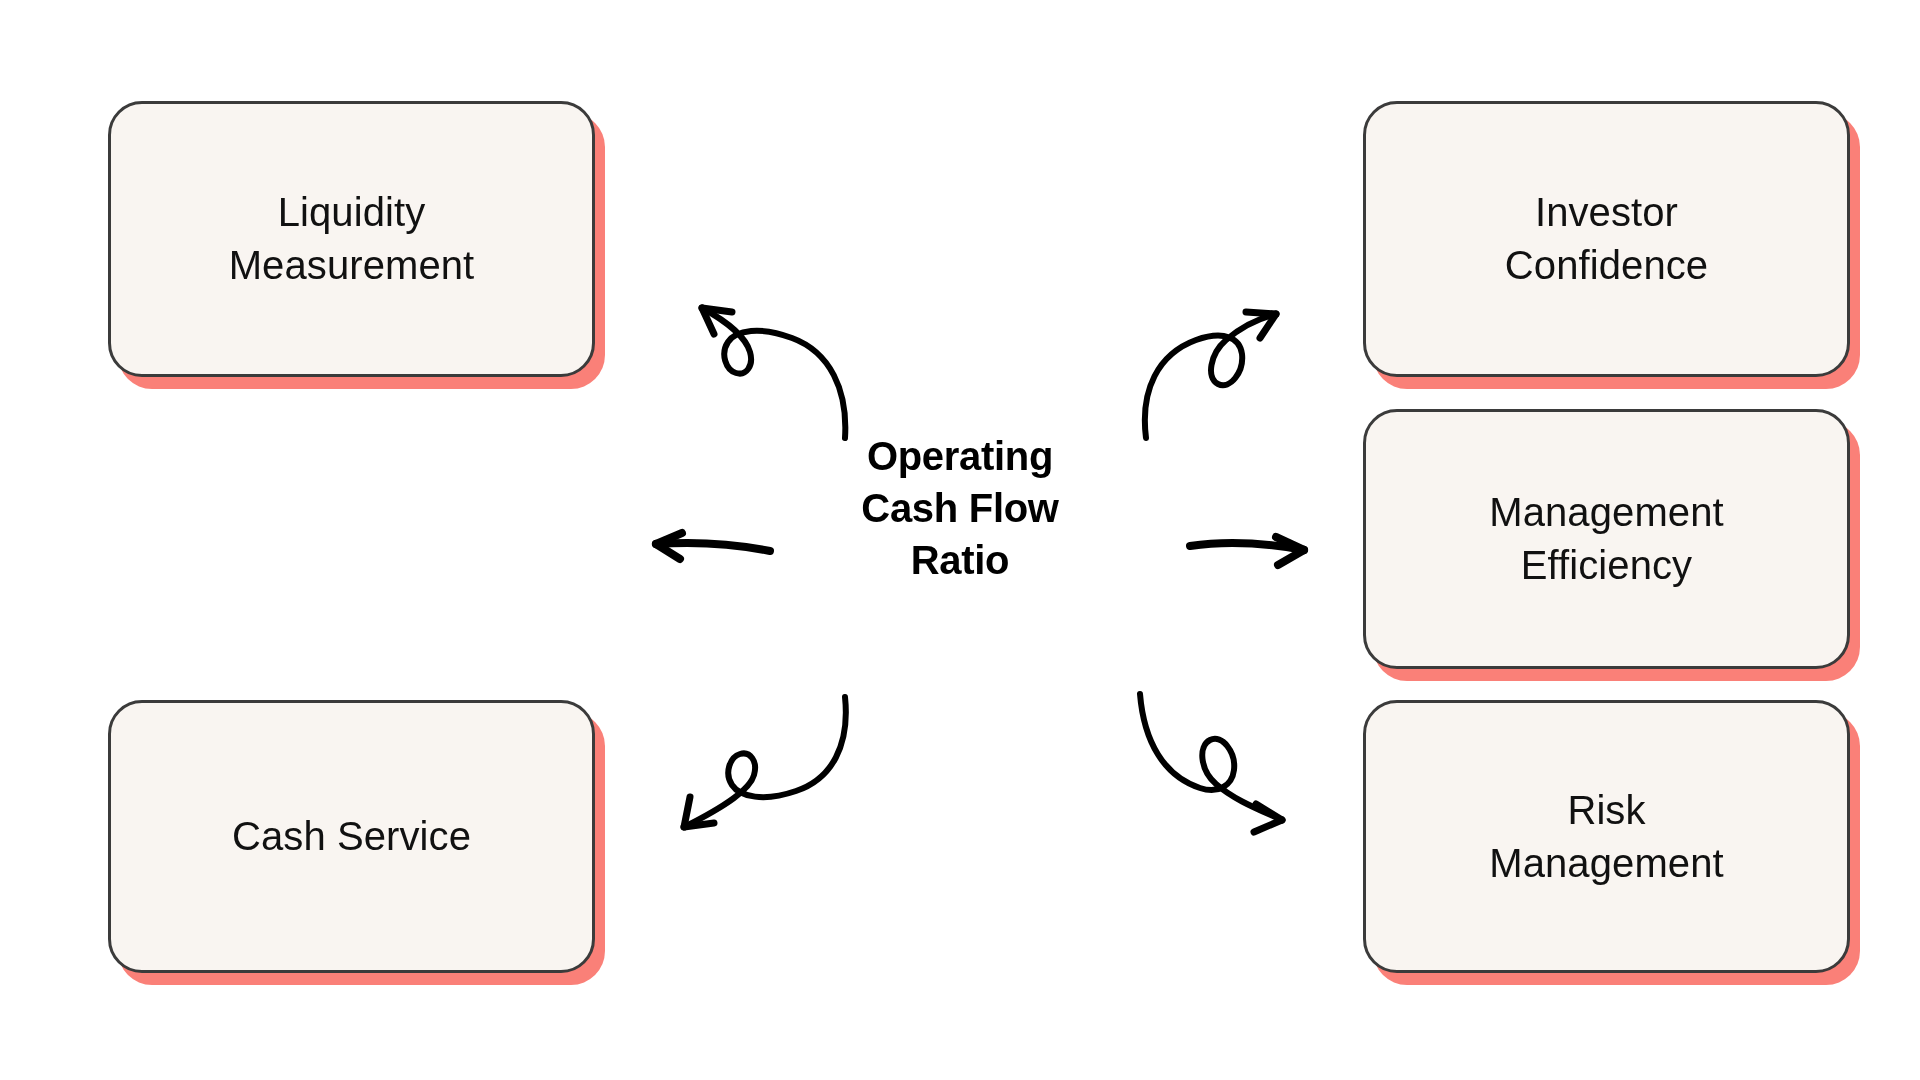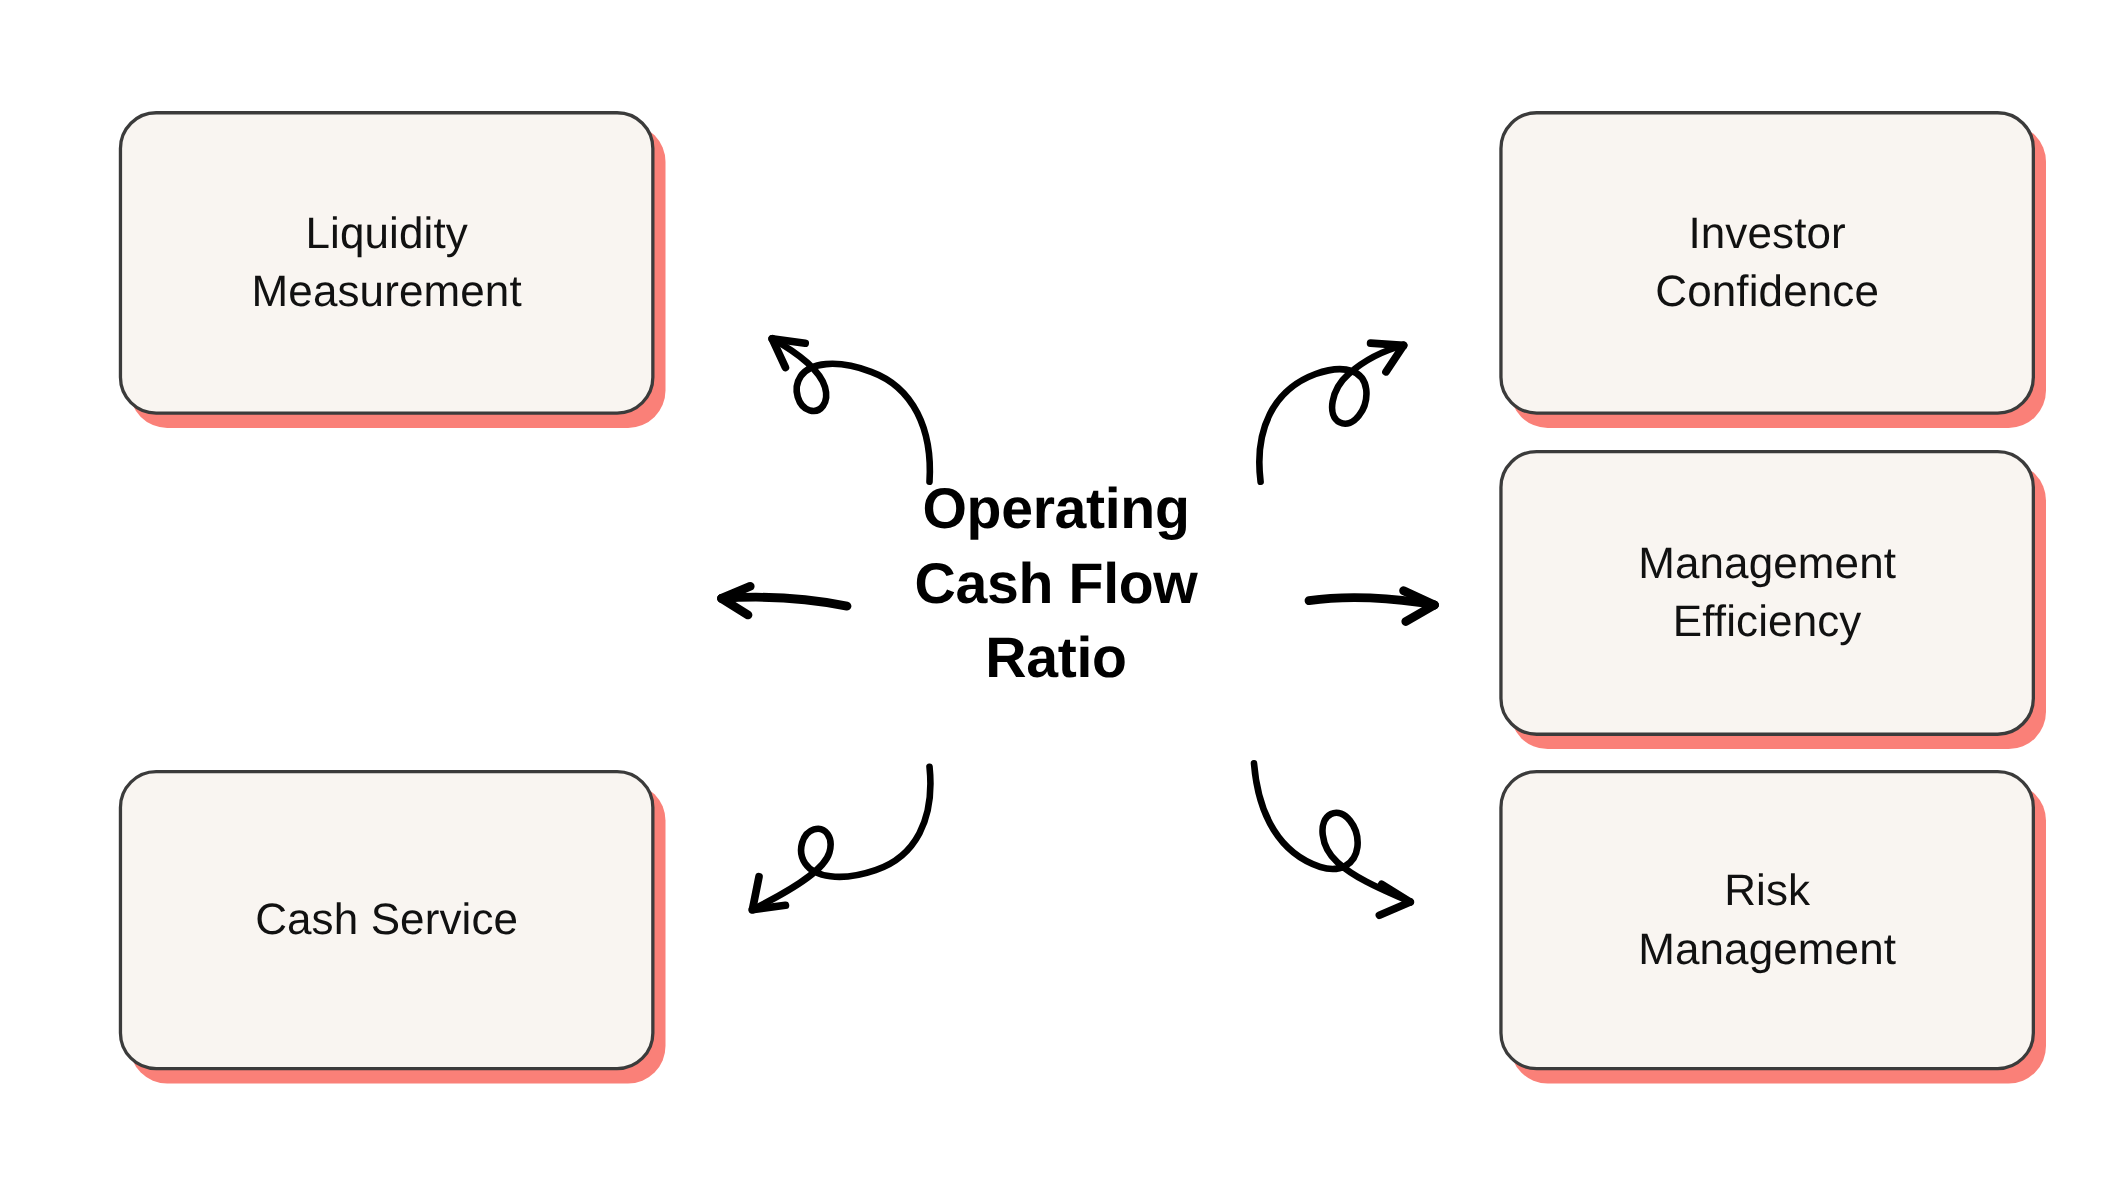--- a/index.html
+++ b/index.html
@@ -55,21 +55,21 @@
   .row-3 { top: 700px;  height: 273px; }
 
   
   #center-title {
     position: absolute;
     left: 760px;
     top: 430px;
     width: 400px;
     text-align: center;
     font-family: "Liberation Sans", sans-serif;
-    font-size: 52px;
+    font-size: 40px;
     font-weight: 700;
     line-height: 1.30;
     color: #000000;
     letter-spacing: -0.3px;
     white-space: pre-line;
   }
 
   
   .arrow-svg {
     position: absolute;

